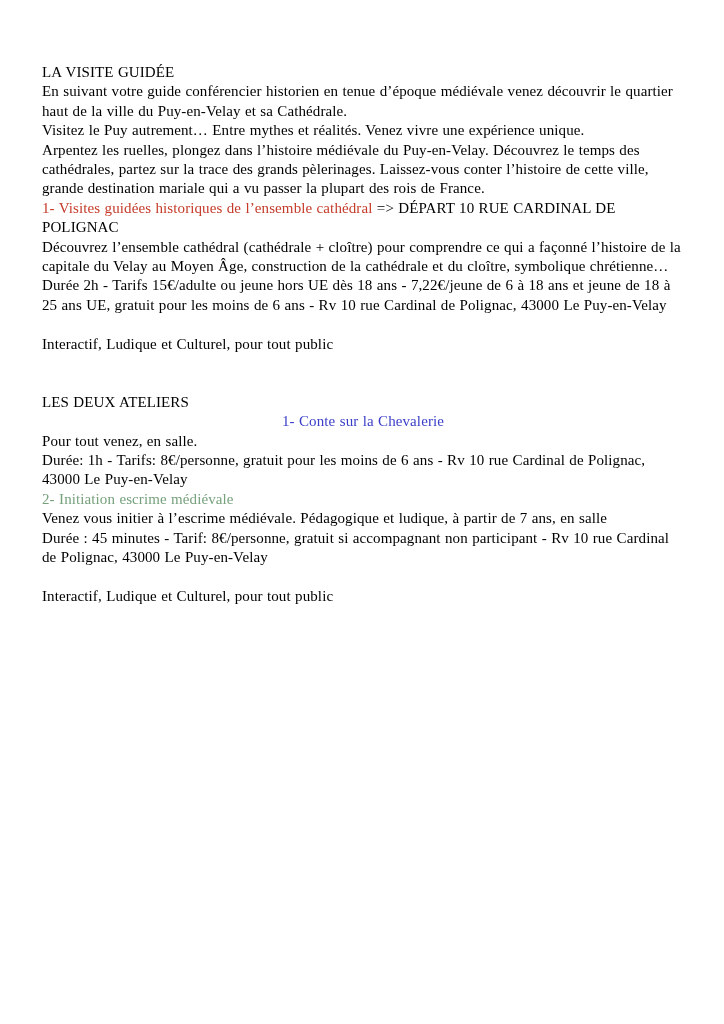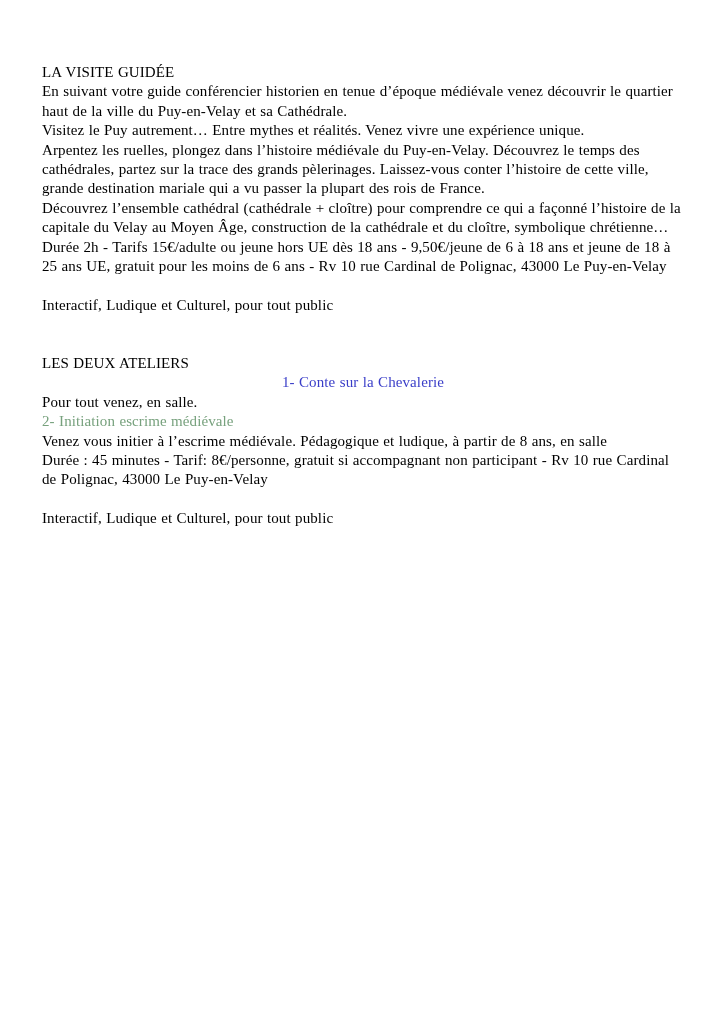--- a/index.html
+++ b/index.html
@@ -40,38 +40,40 @@
 <body>
 
 <div class="page">
   <div class="doc">
 
     <p>LA VISITE GUIDÉE</p>
     <p>En suivant votre guide conférencier historien en tenue d’époque médiévale venez découvrir le quartier haut de la ville du Puy-en-Velay et sa Cathédrale.</p>
     <p>Visitez le Puy autrement… Entre mythes et réalités. Venez vivre une expérience unique.</p>
     <p>Arpentez les ruelles, plongez dans l’histoire médiévale du Puy-en-Velay. Découvrez le temps des cathédrales, partez sur la trace des grands pèlerinages. Laissez-vous conter l’histoire de cette ville, grande destination mariale qui a vu passer la plupart des rois de France.</p>
 
+    <p><span class="t-red">1- Visites guidées historiques de l’ensemble cathédral</span><span> =&gt; DÉPART 10 RUE CARDINAL DE POLIGNAC</span></p>
 
     <p>Découvrez l’ensemble cathédral (cathédrale + cloître) pour comprendre ce qui a façonné l’histoire de la capitale du Velay au Moyen Âge, construction de la cathédrale et du cloître, symbolique chrétienne…</p>
-    <p>Durée 2h - Tarifs 15€/adulte ou jeune hors UE dès 18 ans - 9,50€/jeune de 6 à 18 ans et jeune de 18 à 25 ans UE, gratuit pour les moins de 6 ans - Rv 10 rue Cardinal de Polignac, 43000 Le Puy-en-Velay</p>
+    <p>Durée 2h - Tarifs 15€/adulte ou jeune hors UE dès 18 ans - 7,22€/jeune de 6 à 18 ans et jeune de 18 à 25 ans UE, gratuit pour les moins de 6 ans - Rv 10 rue Cardinal de Polignac, 43000 Le Puy-en-Velay</p>
 
     <p class="blank"></p>
 
     <p>Interactif, Ludique et Culturel, pour tout public</p>
 
     <p class="blank"></p>
     <p class="blank"></p>
 
     <p>LES DEUX ATELIERS</p>
 
     <p class="t-blue">1- Conte sur la Chevalerie</p>
     <p>Pour tout venez, en salle.</p>
+    <p>Durée: 1h - Tarifs: 8€/personne, gratuit pour les moins de 6 ans - Rv 10 rue Cardinal de Polignac, 43000 Le Puy-en-Velay</p>
 
     <p class="t-green">2- Initiation escrime médiévale</p>
-    <p>Venez vous initier à l’escrime médiévale. Pédagogique et ludique, à partir de 8 ans, en salle</p>
+    <p>Venez vous initier à l’escrime médiévale. Pédagogique et ludique, à partir de 7 ans, en salle</p>
     <p>Durée : 45 minutes - Tarif: 8€/personne, gratuit si accompagnant non participant - Rv 10 rue Cardinal de Polignac, 43000 Le Puy-en-Velay</p>
 
     <p class="blank"></p>
 
     <p>Interactif, Ludique et Culturel, pour tout public</p>
 
   </div>
 </div>
 
 </body></html>

